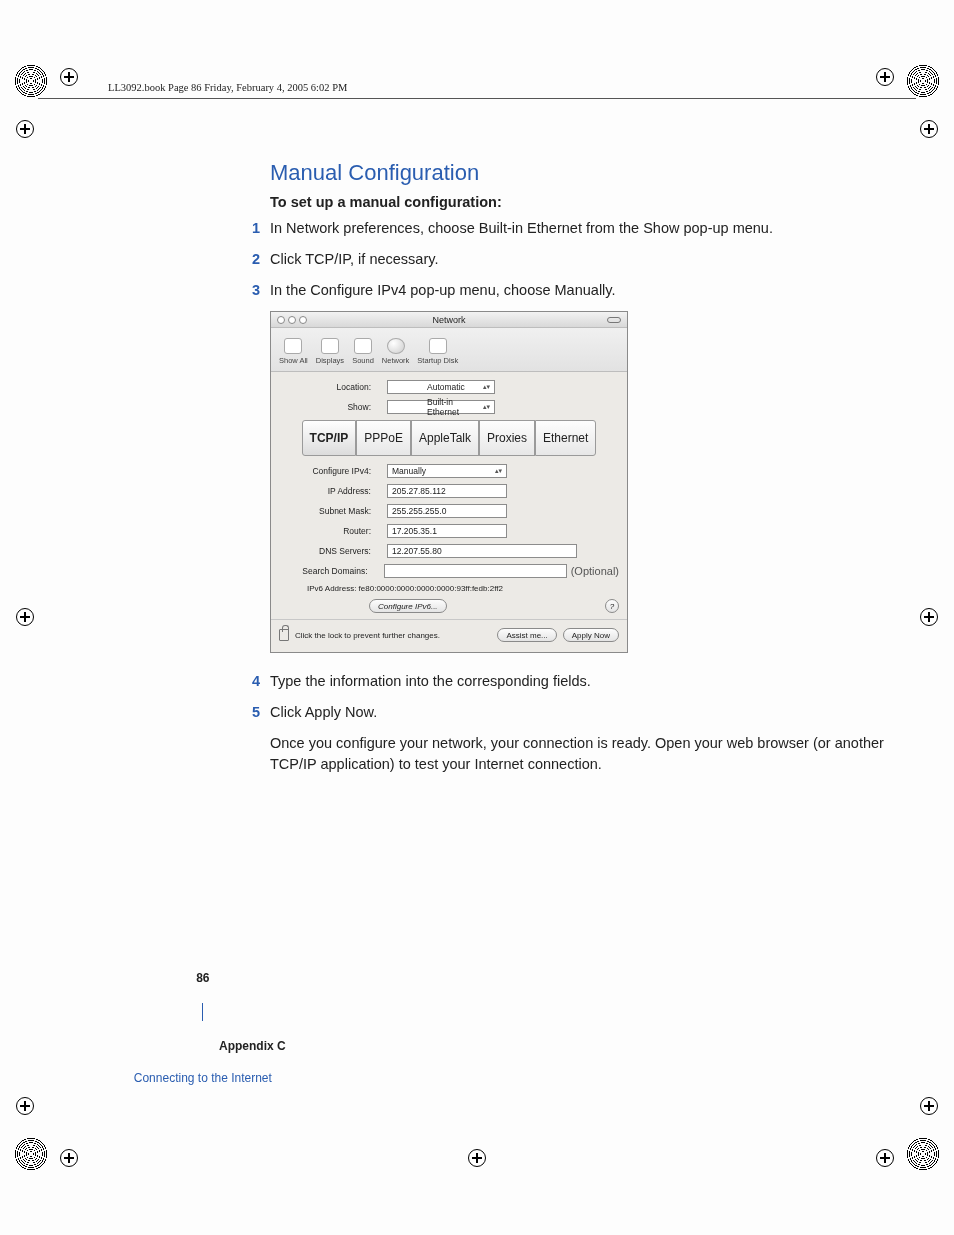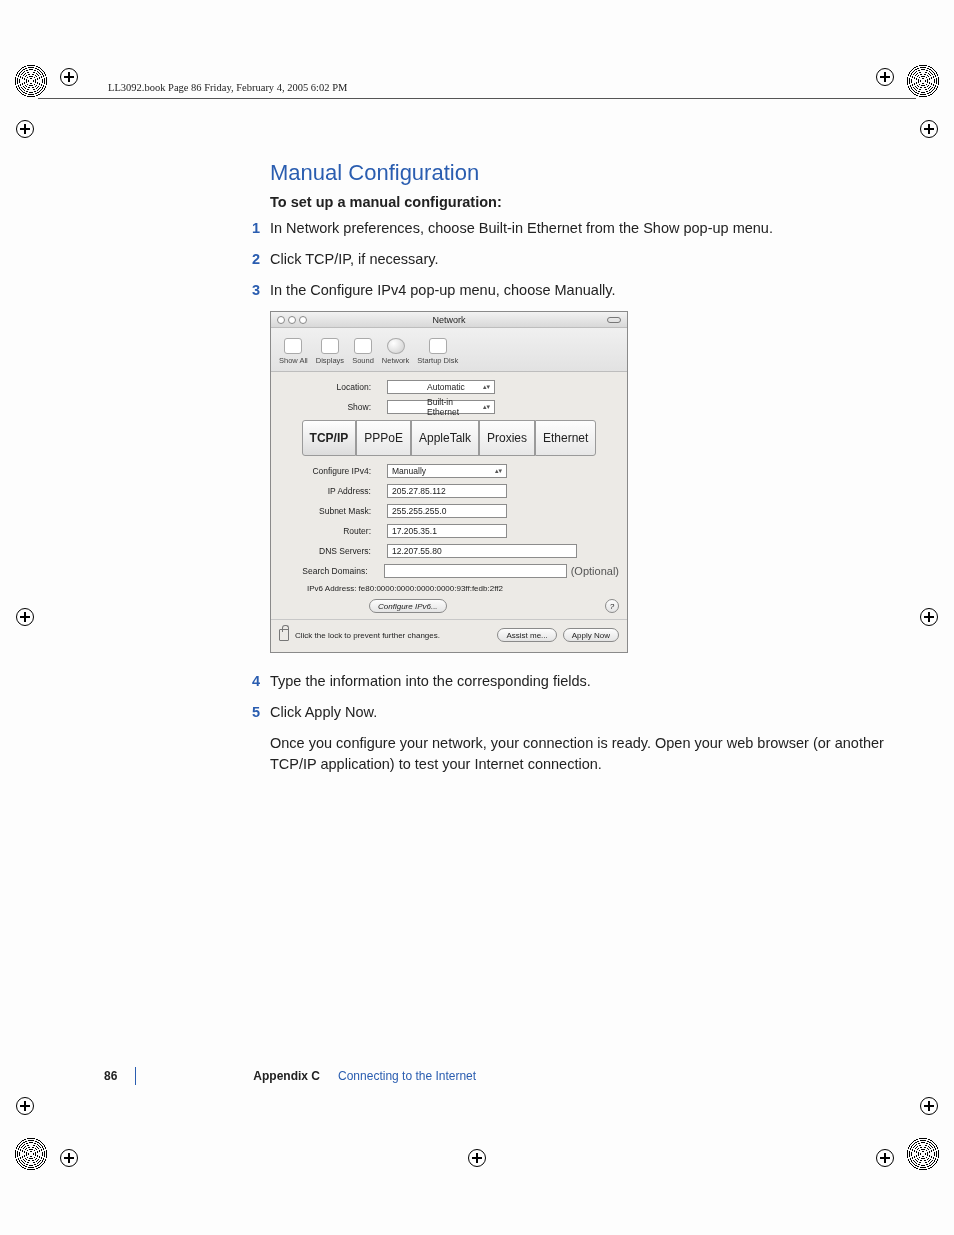--- a/index.html
+++ b/index.html
@@ -95,22 +95,23 @@
   }
   .help-btn { width: 14px; height: 14px; border: 0.6px solid #8a8a8a; border-radius: 50%; display: inline-flex; align-items: center; justify-content: center; font-size: 8px; background: linear-gradient(#fdfdfd,#e4e4e4);}
   .divider { border-top: 0.6px solid #c8c8c8; margin: 6px -8px 8px; }
   .footer-row { display: flex; align-items: center; gap: 6px; font-size: 8px; }
   .lock { width: 10px; height: 12px; border: 0.6px solid #777; border-radius: 1px; position: relative; }
   .lock::before { content:""; position:absolute; top:-5px; left:2px; width:5px; height:6px; border:0.6px solid #777; border-bottom:none; border-radius:3px 3px 0 0;}
   .footer-row .spacer { flex: 1; }
 
   
   .page-footer {
-    position: absolute; left: 104px; bottom: 150px; display: flex; align-items: center; gap: 18px;
+    position: absolute; left: 120px; bottom: 150px; display: flex; align-items: center; gap: 18px;
     font-size: 12px;
+    flex-direction: column;
   }
   .page-footer .vline { width: 1px; height: 18px; background: #2a5db0; }
   .page-footer .pn { font-weight: 700; }
   .page-footer .appx { font-weight: 700; margin-left: 99px;}
   .page-footer .appx-title { color: #2a5db0; }
 
   
   .reg { position: absolute; width: 18px; height: 18px; }
 </style>
 </head>

